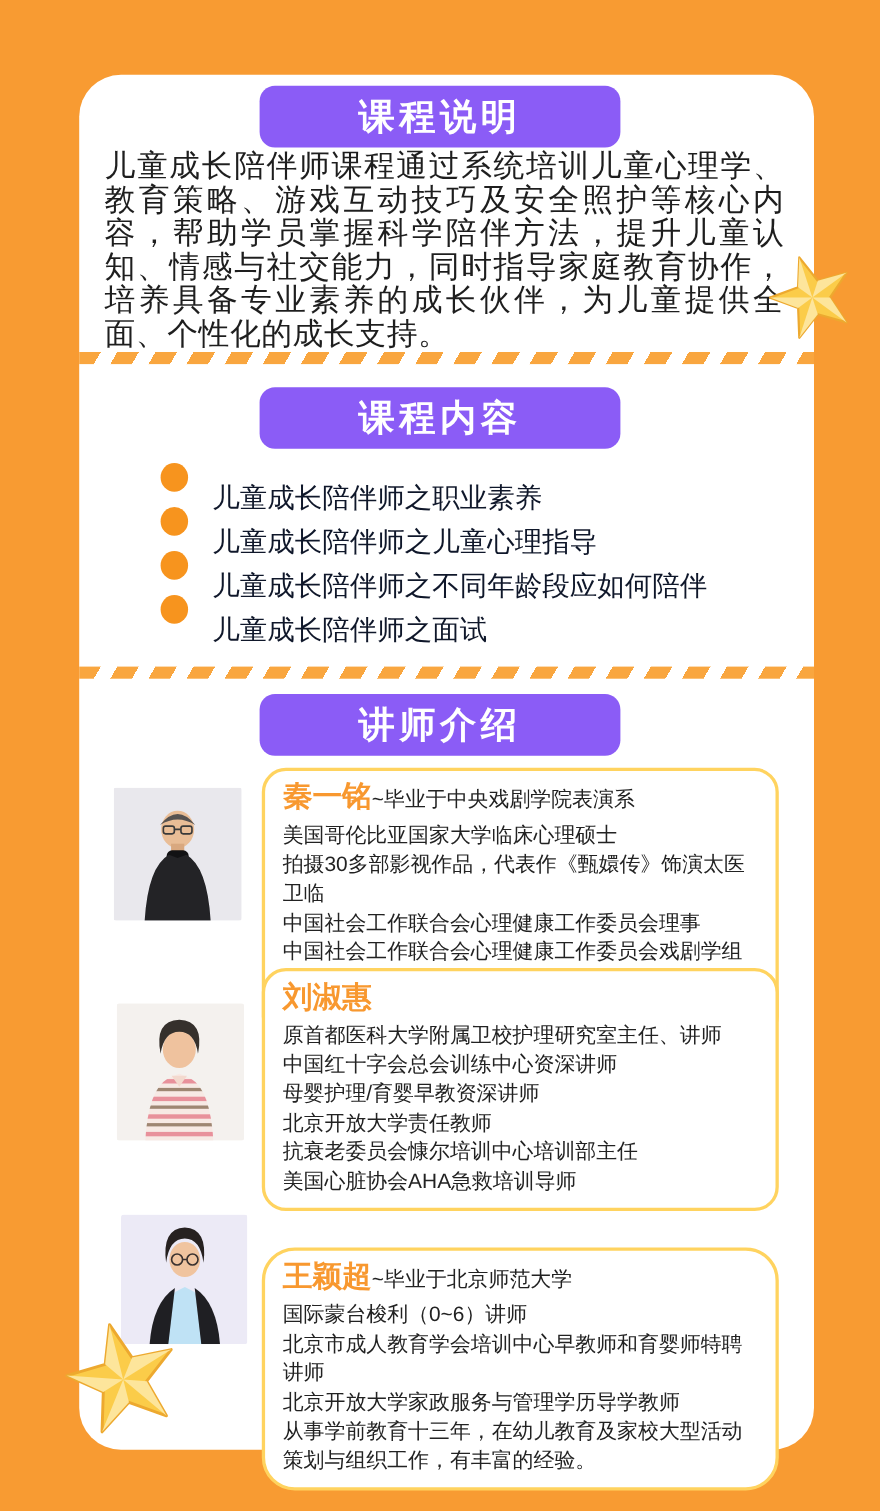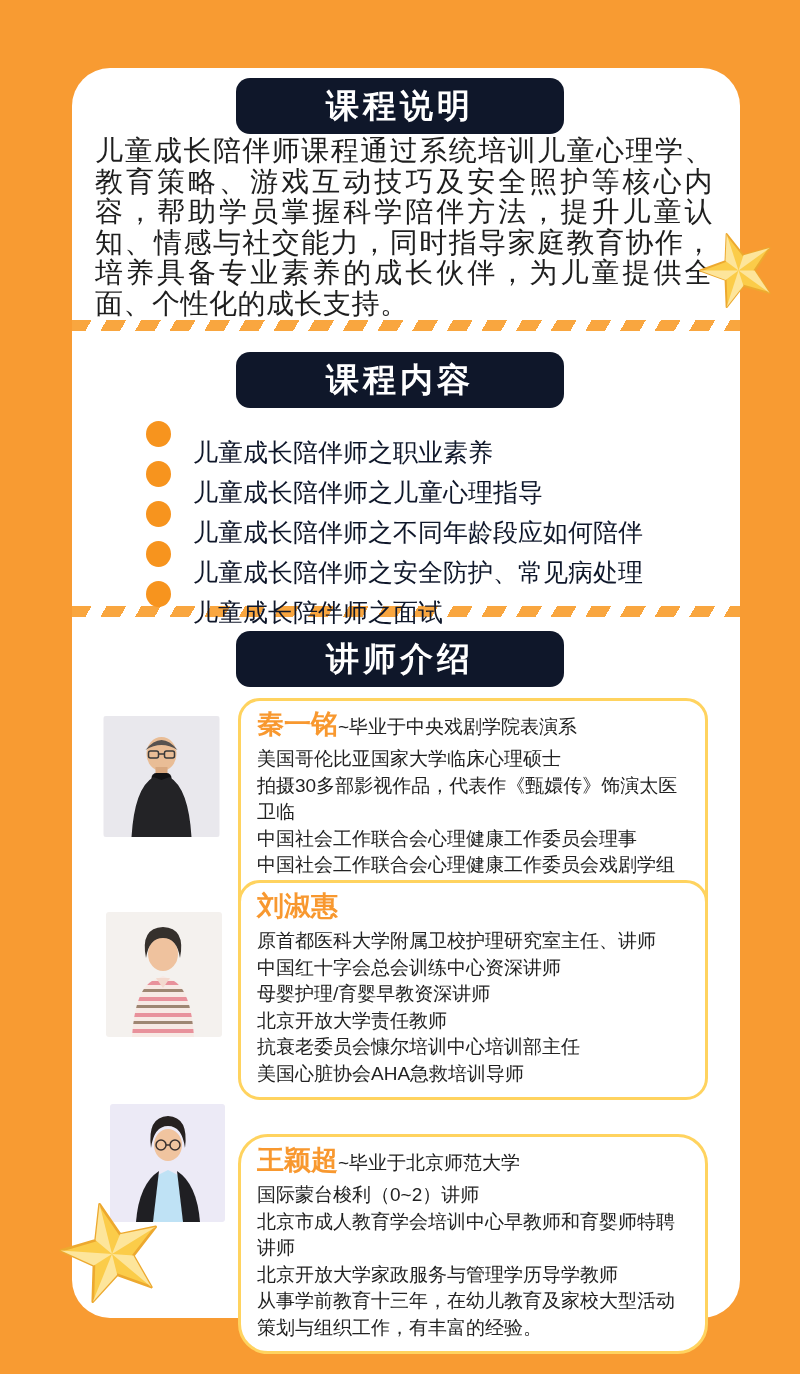--- a/index.html
+++ b/index.html
@@ -7,21 +7,21 @@
     position:relative;width:800px;height:1374px;overflow:hidden;
     background:#F89B32;
     font-family:"Liberation Sans","DejaVu Sans",sans-serif;
   }
   .card{
     position:absolute;left:72px;top:68px;width:668px;height:1250px;
     background:#FFFFFF;border-radius:38px;
   }
   .section-btn{
     position:absolute;left:236px;width:328px;height:56px;
-    background:#0f172a;border-radius:14px;
+    background:#8b5cf6;border-radius:14px;
     color:#FFFFFF;font-size:33px;font-weight:bold;letter-spacing:4px;
     display:flex;align-items:center;justify-content:center;
   }
   #btn-desc{top:78px;}
   #btn-content{top:352px;}
   #btn-instructors{top:631px;}
   .desc{
     position:absolute;left:95px;top:136px;width:618px;
     font-size:28px;line-height:30.5px;color:#1E1E1E;
     text-align:justify;letter-spacing:0.5px;
@@ -96,24 +96,20 @@
       <span class="bullet"></span>
       <span class="item-text">儿童成长陪伴师之职业素养</span>
     </div>
     <div class="list-item">
       <span class="bullet"></span>
       <span class="item-text">儿童成长陪伴师之儿童心理指导</span>
     </div>
     <div class="list-item">
       <span class="bullet"></span>
       <span class="item-text">儿童成长陪伴师之不同年龄段应如何陪伴</span>
-    </div>
-    <div class="list-item">
-      <span class="bullet"></span>
-      <span class="item-text">儿童成长陪伴师之安全防护、常见病处理</span>
     </div>
     <div class="list-item">
       <span class="bullet"></span>
       <span class="item-text">儿童成长陪伴师之面试</span>
     </div>
   </div>
 
   <div class="section-btn" id="btn-instructors">
     <span>讲师介绍</span>
   </div>
@@ -188,21 +184,21 @@
     <div class="profile-line">母婴护理/育婴早教资深讲师</div>
     <div class="profile-line">北京开放大学责任教师</div>
     <div class="profile-line">抗衰老委员会慷尔培训中心培训部主任</div>
     <div class="profile-line">美国心脏协会AHA急救培训导师</div>
   </div>
 
   <div class="profile-card" id="profile-2">
     <div class="profile-name-row">
       <span class="profile-name">王颖超</span><span class="profile-suffix">~毕业于北京师范大学</span>
     </div>
-    <div class="profile-line">国际蒙台梭利（0~2）讲师</div>
+    <div class="profile-line">国际蒙台梭利（0~6）讲师</div>
     <div class="profile-line">北京市成人教育学会培训中心早教师和育婴师特聘讲师</div>
     <div class="profile-line">北京开放大学家政服务与管理学历导学教师</div>
     <div class="profile-line">从事学前教育十三年，在幼儿教育及家校大型活动策划与组织工作，有丰富的经验。</div>
   </div>
 
   <div class="star" id="star-top">
     <svg viewBox="0 0 100 100">
         <use href="#star-shape"></use>
       </svg>
   </div>

